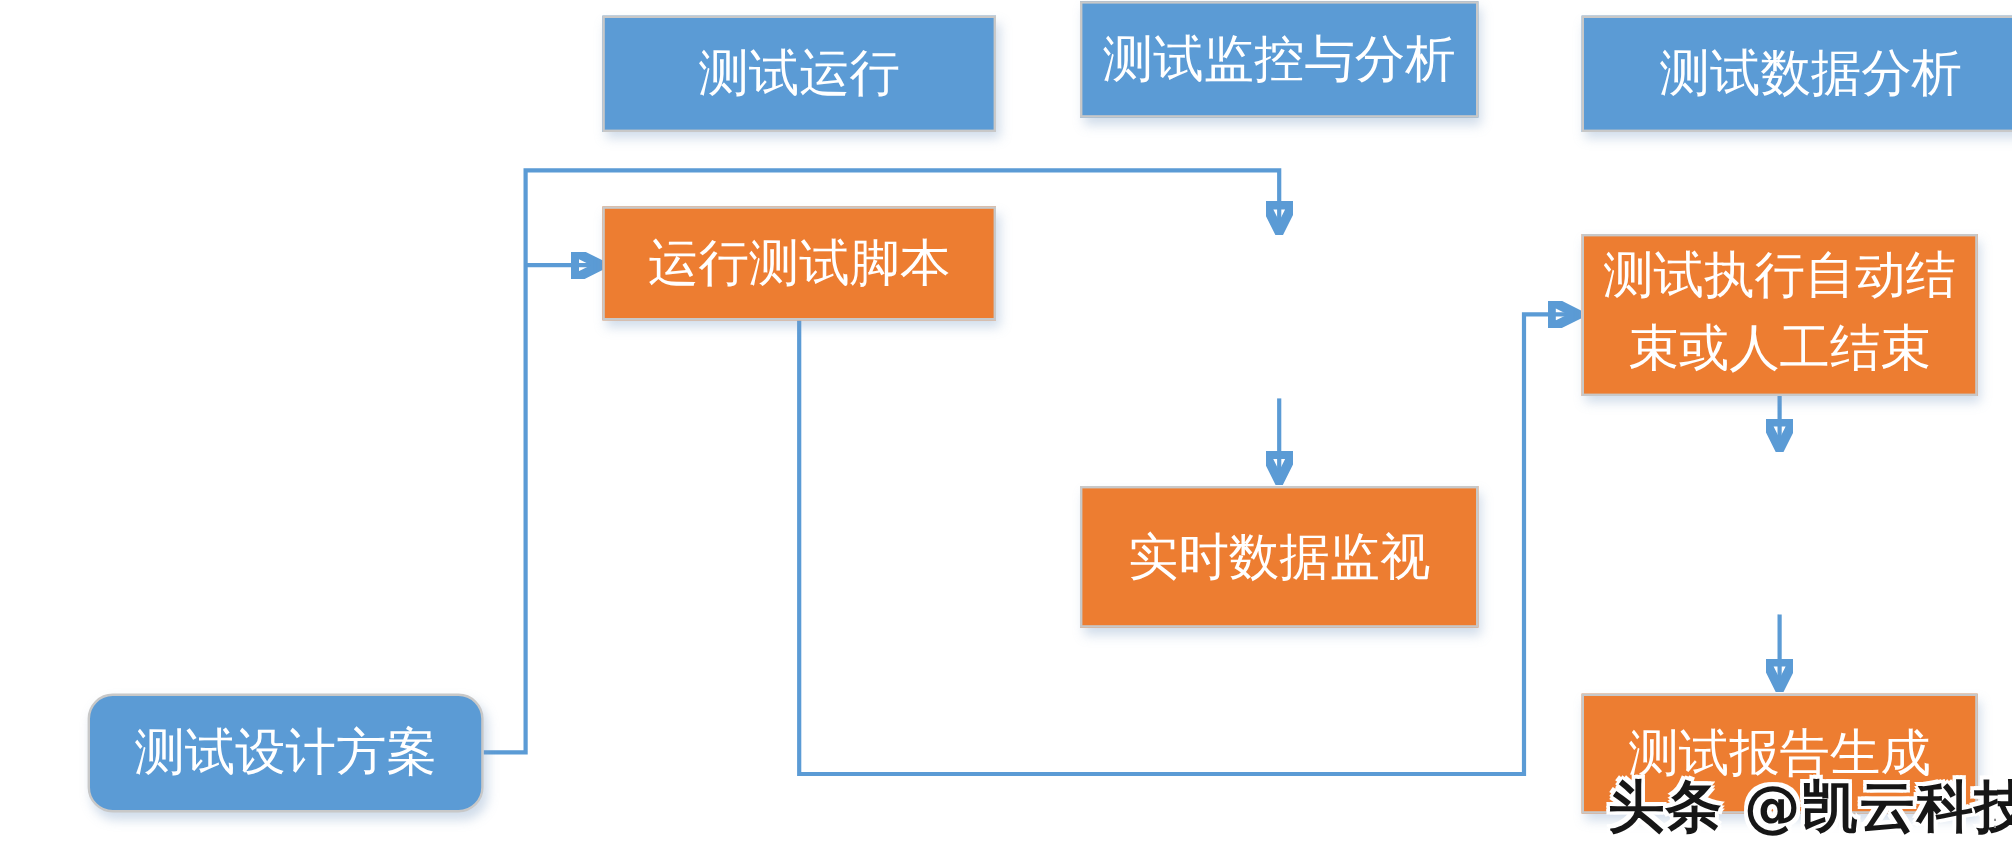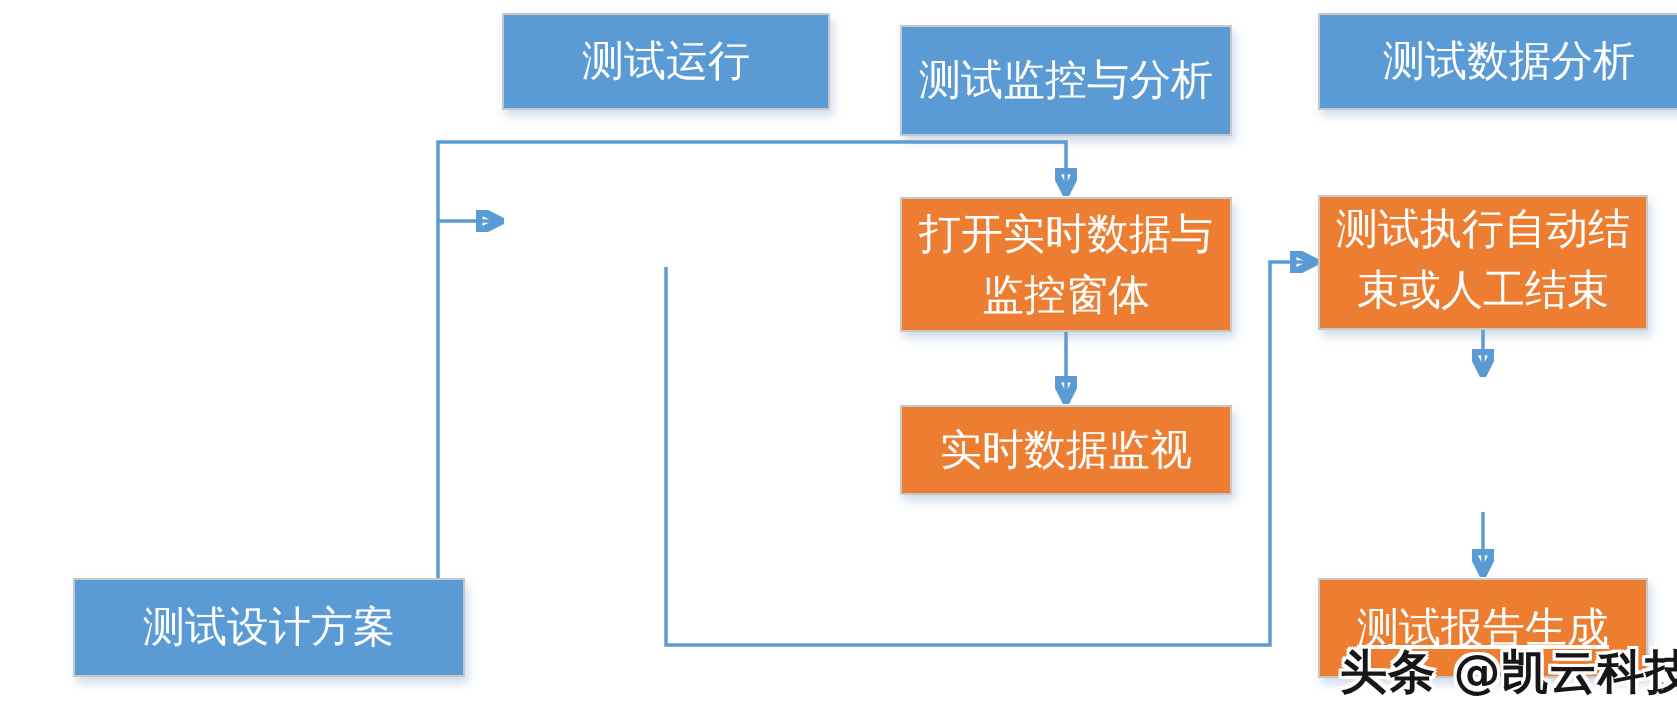--- a/index.html
+++ b/index.html
@@ -89,47 +89,47 @@
     <path d="M 666 267 L 666 645 L 1270 645 L 1270 262 L 1313 262" marker-end="url(#arrow)"></path>
     <path d="M 1066 332 L 1066 399" marker-end="url(#arrow)"></path>
     <path d="M 1483 330 L 1483 372" marker-end="url(#arrow)"></path>
     <path d="M 1483 512 L 1483 572" marker-end="url(#arrow)"></path>
   </svg>
 
   <div class="node blue" style="left:502px;top:13px;width:328px;height:97px;">
     <span>测试运行</span>
   </div>
 
-  <div class="node blue" style="left:900px;top:25px;width:332px;height:111px;">
+  <div class="node blue" style="left:900px;top:1px;width:332px;height:97px;">
     <span>测试监控与分析</span>
   </div>
 
   <div class="node blue" style="left:1318px;top:13px;width:382px;height:97px;">
     <span>测试数据分析</span>
   </div>
 
-
-  <div class="node orange" style="left:900px;top:197px;width:332px;height:135px;">
-    <span>打开实时数据与监控窗体</span>
+  <div class="node orange" style="left:502px;top:172px;width:328px;height:95px;">
+    <span>运行测试脚本</span>
   </div>
 
-  <div class="node orange" style="left:900px;top:405px;width:332px;height:90px;">
+
+  <div class="node orange" style="left:900px;top:405px;width:332px;height:118px;">
     <span>实时数据监视</span>
   </div>
 
   <div class="node orange" style="left:1318px;top:195px;width:330px;height:135px;font-family:Liberation Mono, monospace;">
     <span>测试执行自动结束或人工结束</span>
   </div>
 
 
-  <div class="node orange" style="left:1318px;top:578px;width:330px;height:100px;text-decoration:underline;">
+  <div class="node orange" style="left:1318px;top:578px;width:330px;height:100px;">
     <span>测试报告生成</span>
   </div>
 
-  <div class="node blue" style="left:73px;top:578px;width:392px;height:99px;">
+  <div class="node blue" style="left:73px;top:578px;width:330px;height:99px;border-radius:21px;">
     <span>测试设计方案</span>
   </div>
 
   <div class="watermark">
     <span>头条</span>
     <span>@凯云科技</span>
   </div>
 
   <div class="watermark-mark">:</div>
 

